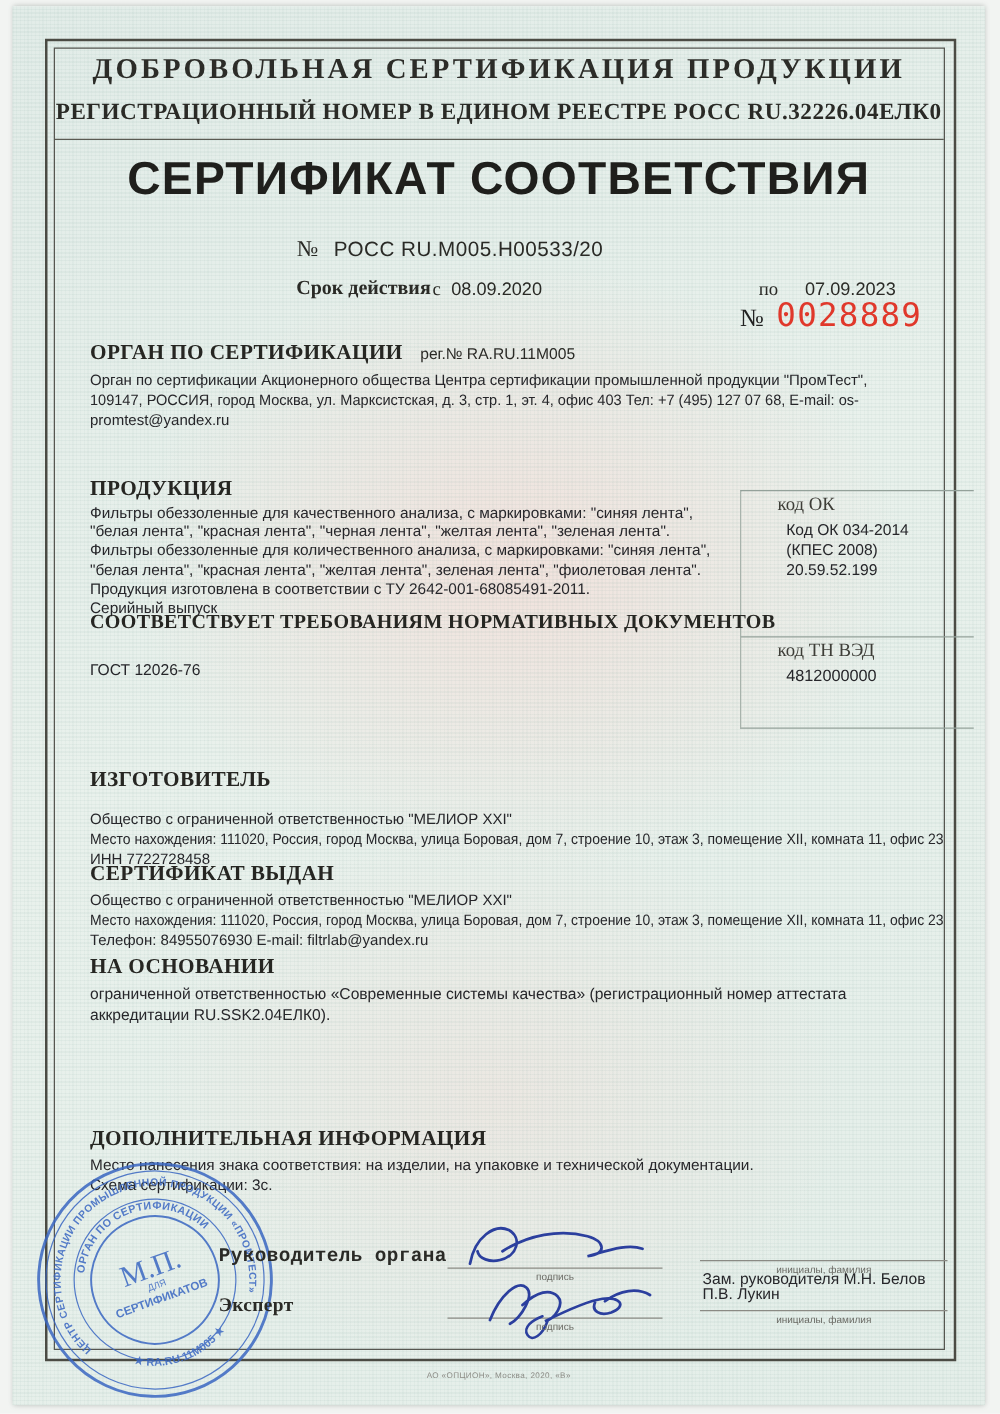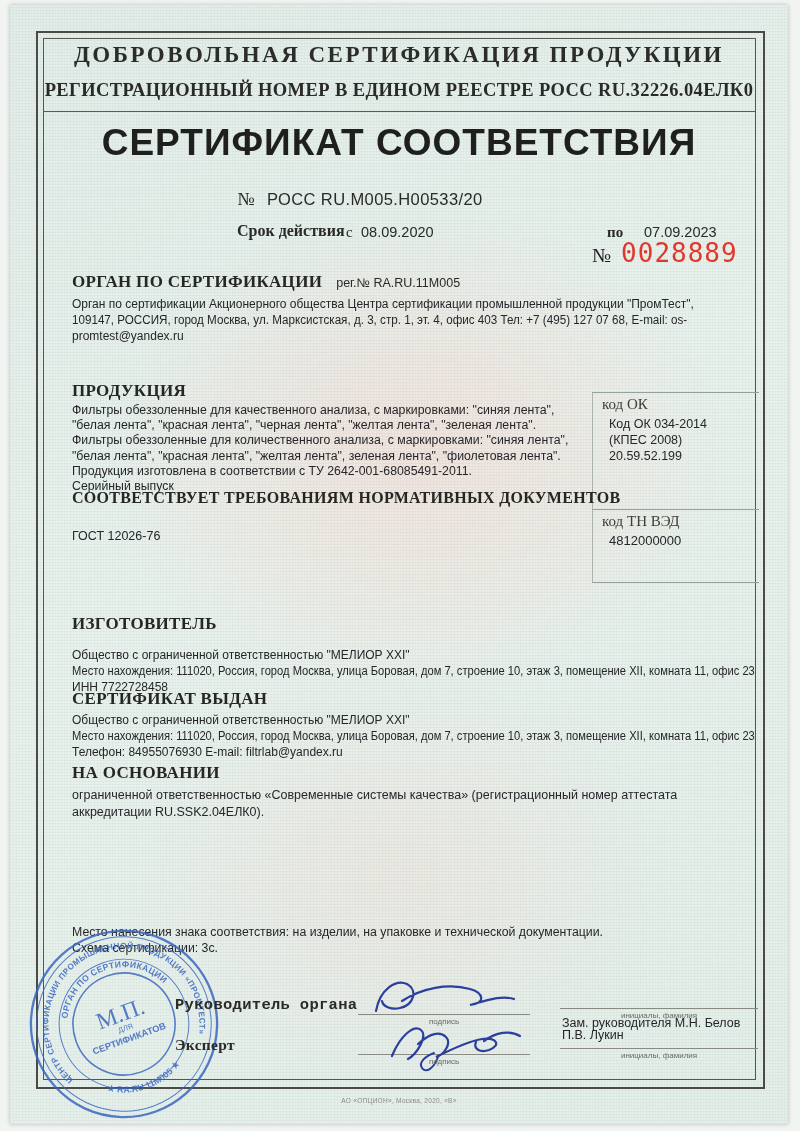--- a/index.html
+++ b/index.html
@@ -22,30 +22,30 @@
   .prog-title{top:42px;font-family:"Liberation Serif",serif;font-weight:bold;
       font-size:23px;letter-spacing:2.5px;color:#2c2c28;}
   .reg-line{top:80px;font-family:"Liberation Serif",serif;font-weight:bold;font-size:18.5px;letter-spacing:.4px;}
   .hdr-rule{top:111px;left:44px;width:711px;height:1px;background:#5a5a52;}
   .big-title{top:122px;font-size:37px;font-weight:bold;letter-spacing:1px;color:#1f1f1c;}
   .num-row{top:189px;left:120px;width:480px;text-align:center;font-size:16.5px;letter-spacing:.4px;}
   .num-row .nosign{font-family:"Liberation Serif",serif;font-size:18px;margin-right:12px;}
   .validity-label{top:222px;left:237px;font-family:"Liberation Serif",serif;font-weight:bold;font-size:16px;}
   .v-from-l{top:224px;left:346px;font-family:"Liberation Serif",serif;font-size:15px;}
   .v-from{top:224px;left:361px;font-size:14.5px;}
-  .v-to-l{top:224px;left:607px;font-family:"Liberation Serif",serif;font-weight:bold;font-size:15px;}
+  .v-to-l{top:224px;left:607px;font-family:"Liberation Serif",serif;font-weight:normal;font-size:15px;}
   .v-to{top:224px;left:644px;font-size:14.5px;}
   .blank-no{top:238px;left:592px;display:flex;align-items:baseline;gap:10px;}
   .blank-no .sign{font-family:"Liberation Serif",serif;font-size:20px;color:#222;}
   .blank-no .red{font-family:"DejaVu Sans Mono",monospace;font-size:26px;letter-spacing:1px;}
   .sec-h{font-family:"Liberation Serif",serif;font-weight:bold;font-size:17px;letter-spacing:.3px;color:#262622;}
   .bodyl{font-size:12px;line-height:16px;white-space:nowrap;color:#26262a;}
   .fit{transform:scaleX(.93);transform-origin:left;}
   .fit2{transform:scaleX(.97);transform-origin:left;}
-  .codebox{left:592px;width:166px;border-left:1px solid #a8b3ac;}
+  .codebox{left:592px;width:166px;border-left:1px solid #a8b3ac;padding-left:20px;}
   .codebox .cap{font-family:"Liberation Serif",serif;font-size:15px;color:#3e3e38;padding:3px 0 3px 9px;}
   .codebox .val{font-size:12.5px;line-height:16px;padding-left:16px;color:#26262a;}
   .sig-label{font-family:"Liberation Serif",serif;font-weight:bold;font-size:15.5px;letter-spacing:.3px;}
   .sig-line{border-bottom:1px solid #8a8a84;}
   .tiny{font-size:8px;color:#6a6a64;text-align:center;}
   .name{font-size:12.5px;color:#26262a;}
   .footer-note{top:1057px;font-family:"Liberation Serif",serif;font-size:16.5px;letter-spacing:.5px;color:#2e2e2a;}
   .print-footer{top:1097px;font-size:6.5px;color:#8b8b85;letter-spacing:.3px;}
   .stampwrap{left:26px;top:926px;width:196px;height:196px;transform:rotate(-20deg);opacity:.85;}
   .sig-svg{pointer-events:none;}
@@ -125,20 +125,21 @@
     <div class="bodyl fit">Место нахождения: 111020, Россия, город Москва, улица Боровая, дом 7, строение 10, этаж 3, помещение XII, комната 11, офис 23</div>
     <div class="bodyl">Телефон: 84955076930 E-mail: filtrlab@yandex.ru</div>
   </div>
 
   <div class="abs sec-h" style="left:72px;top:763px;">НА ОСНОВАНИИ</div>
   <div class="abs" style="left:72px;top:787px;">
     <div class="bodyl" style="font-size:12.5px;line-height:17px;">ограниченной ответственностью «Современные системы качества» (регистрационный номер аттестата</div>
     <div class="bodyl" style="font-size:12.5px;line-height:17px;">аккредитации RU.SSK2.04ЕЛК0).</div>
   </div>
 
+  <div class="abs sec-h" style="left:72px;top:901px;">ДОПОЛНИТЕЛЬНАЯ ИНФОРМАЦИЯ</div>
   <div class="abs" style="left:72px;top:924px;">
     <div class="bodyl" style="font-size:12.3px;">Место нанесения знака соответствия: на изделии, на упаковке и технической документации.</div>
     <div class="bodyl" style="font-size:12.3px;">Схема сертификации: 3с.</div>
   </div>
 
   <div class="abs stampwrap">
     <svg viewBox="0 0 200 200" width="196" height="196">
       <defs>
         <path id="arcOuter" d="M 45.6,154.4 A 77,77 0 1 1 154.4,154.4"></path>
         <path id="arcInner" d="M 42,100 A 58,58 0 0 1 158,100"></path>

